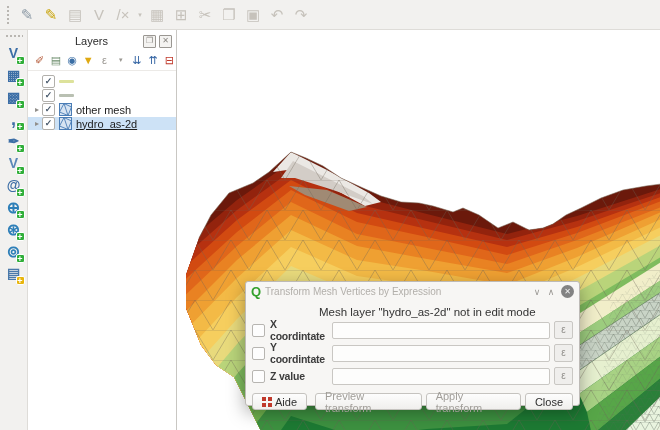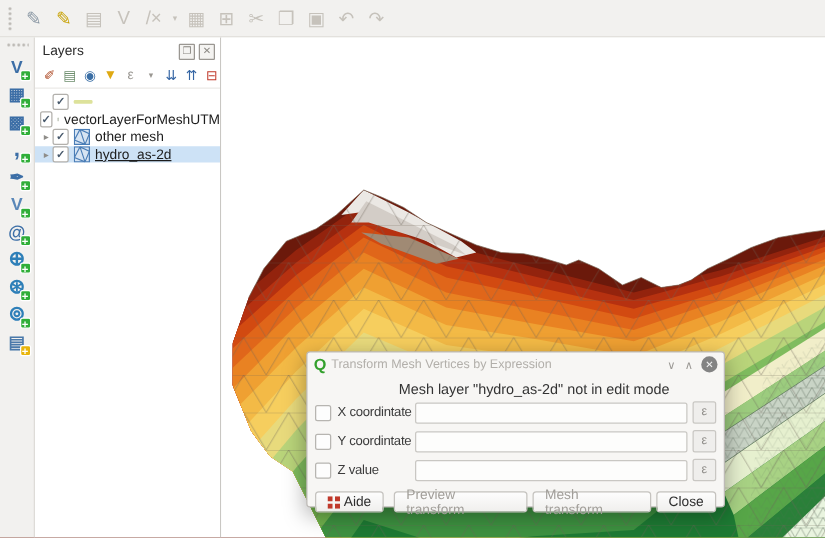--- a/index.html
+++ b/index.html
@@ -20,21 +20,21 @@
   .grip-h{height:4px;width:18px;margin-bottom:4px;
     background:radial-gradient(circle,#b9b6b1 1px,transparent 1.2px);background-size:4px 4px;}
   .li{width:22px;height:22px;position:relative;display:flex;align-items:center;justify-content:center;
       font-size:14px;font-weight:bold;color:#3c6ea6;}
   .li .plus{position:absolute;right:0px;bottom:-1px;width:9px;height:9px;background:#2fae38;color:#fff;
       border-radius:2px;font-size:9px;line-height:9px;text-align:center;font-weight:bold;border:1px solid #fff;box-sizing:border-box;}
   .li.lt-yellow .plus{background:#e8b50c;}
   
   .layers-panel{position:absolute;left:28px;top:30px;width:149px;height:400px;background:#ffffff;
     border-right:1px solid #c9c7c3;box-sizing:border-box;}
-  .lp-header{height:18px;display:flex;align-items:center;padding:2px 4px 0 6px;color:#2b2b2b;font-size:11px;}
+  .lp-header{height:18px;display:flex;align-items:center;padding:2px 4px 0 6px;color:#2b2b2b;font-size:11px;margin-left:41px;}
   .lp-header .sp{flex:1;}
   .lp-hbtn{width:11px;height:11px;border:1px solid #9a9792;color:#8a8782;font-size:8px;line-height:9px;
     text-align:center;margin-left:3px;border-radius:1px;background:#f4f3f1;}
   .lp-toolbar{height:20px;display:flex;align-items:center;gap:3px;padding-left:5px;border-bottom:1px solid #eceae7;}
   .pt{width:15px;height:15px;display:flex;align-items:center;justify-content:center;font-size:11px;}
   .tree{padding-top:4px;}
   .trow{height:13px;display:flex;align-items:center;padding-left:4px;margin-bottom:1px;position:relative;}
   .trow.sel{background:#cde2f6;}
   .exp{width:10px;font-size:8px;color:#8f8d89;text-align:center;}
   .cb{width:11px;height:11px;background:#fff;border:1px solid #b2b0ac;border-radius:2px;margin-right:4px;
@@ -50,21 +50,21 @@
     border:1px solid #bdbab6;border-radius:3px;box-shadow:0 6px 18px rgba(0,0,0,.35);box-sizing:border-box;z-index:5;}
   .dlg-title{height:19px;display:flex;align-items:center;padding:0 5px;}
   .dlg-logo{width:14px;height:14px;font-size:13px;font-weight:bold;color:#33a02c;line-height:14px;}
   .dlg-title-text{flex:1;text-align:left;color:#b2afaa;font-size:10px;}
   .wbtn{color:#9b9894;font-size:9px;width:14px;text-align:center;}
   .wbtn.close{width:13px;height:13px;border-radius:50%;background:#838383;color:#f2f2f2;
     font-size:8px;line-height:13px;margin-left:3px;}
   .dlg-msg{margin:5px 0 4px 73px;font-size:11.5px;color:#333;}
   .dlg-row{display:flex;align-items:center;margin:0 6px 7px 6px;height:16px;}
   .dlg-cb{width:11px;height:11px;background:#fdfdfd;border:1px solid #b7b5b1;border-radius:2px;margin-right:5px;flex:none;}
-  .dlg-lbl{width:62px;font-size:10.5px;color:#3c3c3c;flex:none;letter-spacing:-0.2px;}
+  .dlg-lbl{width:62px;font-size:10.5px;color:#3c3c3c;flex:none;letter-spacing:-0.2px;font-weight:bold;}
   .dlg-input{flex:1;height:15px;background:#fdfdfc;border:1px solid #c9c7c3;border-radius:2px;margin-right:4px;
     font-size:11px;padding:0 3px;color:#222;}
   .eps-btn{width:17px;height:16px;background:#efeeec;border:1px solid #c9c7c3;border-radius:2px;
     color:#8f8d89;font-size:10px;text-align:center;line-height:15px;flex:none;}
   .dlg-buttons{display:flex;align-items:flex-end;margin:9px 6px 0 6px;gap:4px;}
   .btn{height:17px;border:1px solid #c5c3bf;border-radius:3px;background:linear-gradient(#fdfdfd,#f0efed);
     font-size:11px;color:#2e2e2e;display:flex;align-items:center;justify-content:center;padding:0 9px;box-sizing:border-box;}
   .btn.disabled{color:#a19e99;}
   .btn .hicon{margin-right:3px;display:inline-block;}
   .dlg-sp{flex:1;}
@@ -158,21 +158,20 @@
   <div class="tree">
     <div class="trow">
       <span class="exp"></span>
       <span class="cb">✓</span>
       <span class="line-symbol" style="background-color: rgb(221, 226, 155);"></span>
     </div>
     <div class="trow">
       <span class="exp"></span>
       <span class="cb">✓</span>
       <span class="line-symbol" style="background-color: rgb(185, 192, 178);"></span>
-      <span class="tlabel">vectorLayerForMeshUTM</span>
     </div>
     <div class="trow">
       <span class="exp">▸</span>
       <span class="cb">✓</span>
       <svg class="mesh-sym" viewBox="0 0 13 13">
         <rect x="0.5" y="0.5" width="12" height="12" fill="#d7e4f2" stroke="#4a7db6"></rect>
         <path d="M0.5,9 L5,0.5 M5,0.5 L9,12.5 M0.5,9 L9,12.5 M9,12.5 L12.5,4 M5,0.5 L12.5,4" stroke="#4a7db6" stroke-width="0.9" fill="none"></path>
       </svg>
       <span class="tlabel">other mesh</span>
     </div>
@@ -277,16 +276,16 @@
       <svg class="hicon" width="10" height="10" viewBox="0 0 10 10">
         <rect x="0" y="0" width="4" height="4" fill="#c0392b"></rect>
           <rect x="6" y="0" width="4" height="4" fill="#c0392b"></rect>
         <rect x="0" y="6" width="4" height="4" fill="#c0392b"></rect>
           <rect x="6" y="6" width="4" height="4" fill="#c0392b"></rect>
       </svg>
       <span>Aide</span>
     </div>
     <div class="dlg-sp"></div>
     <div class="btn disabled">Preview transform</div>
-    <div class="btn disabled">Mesh transform</div>
+    <div class="btn disabled">Apply transform</div>
     <div class="btn">Close</div>
   </div>
 </div>
 
 </body></html>

